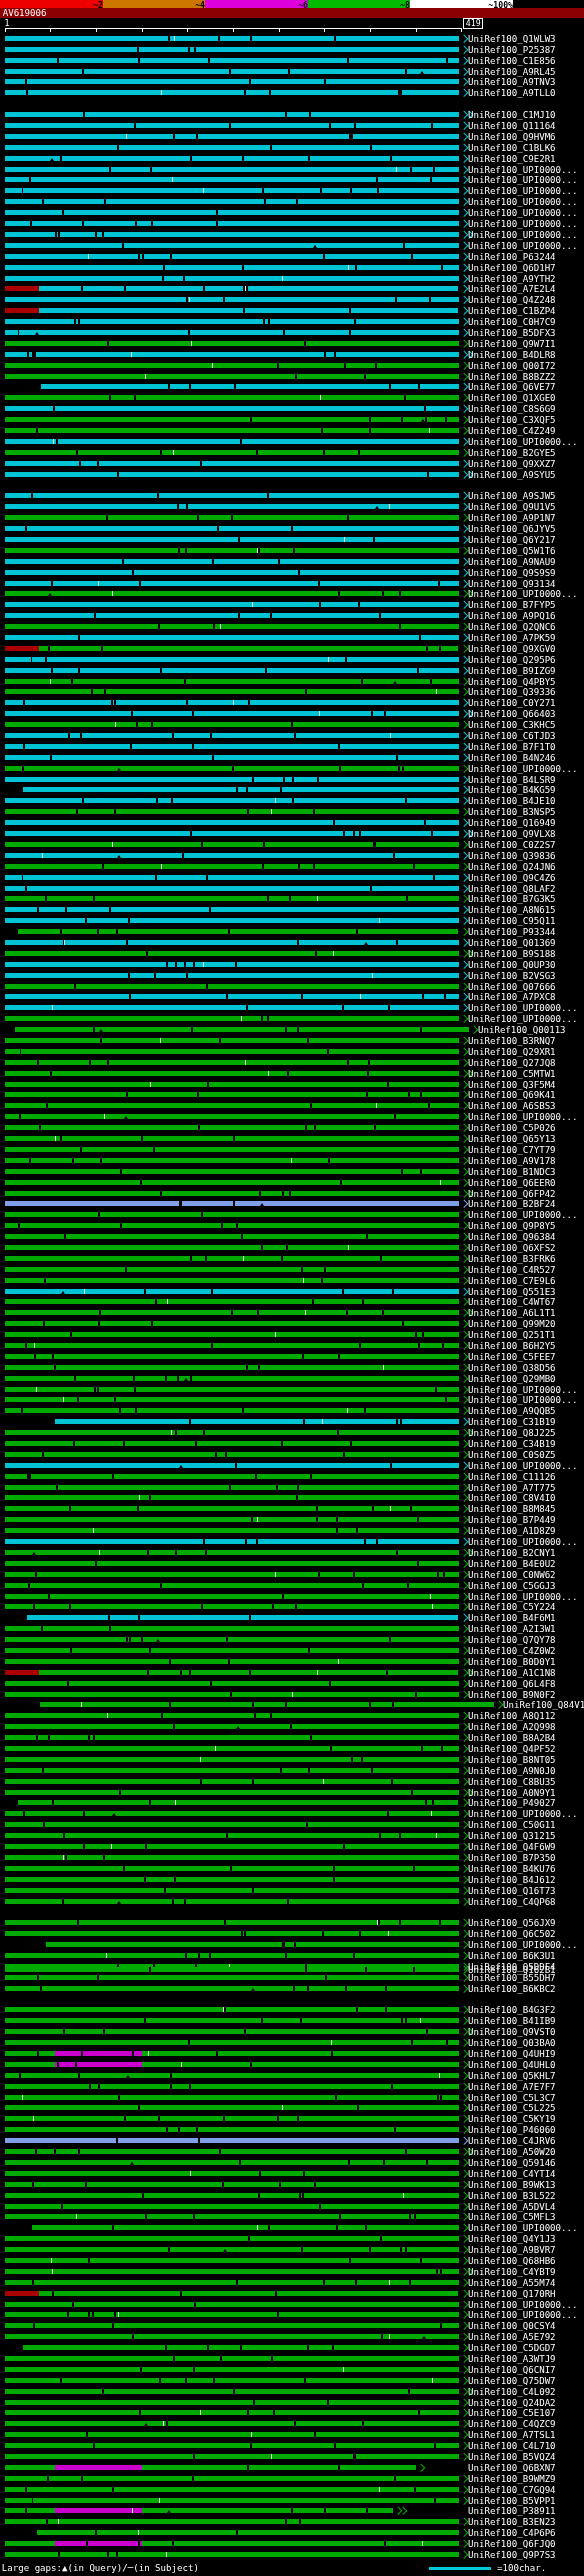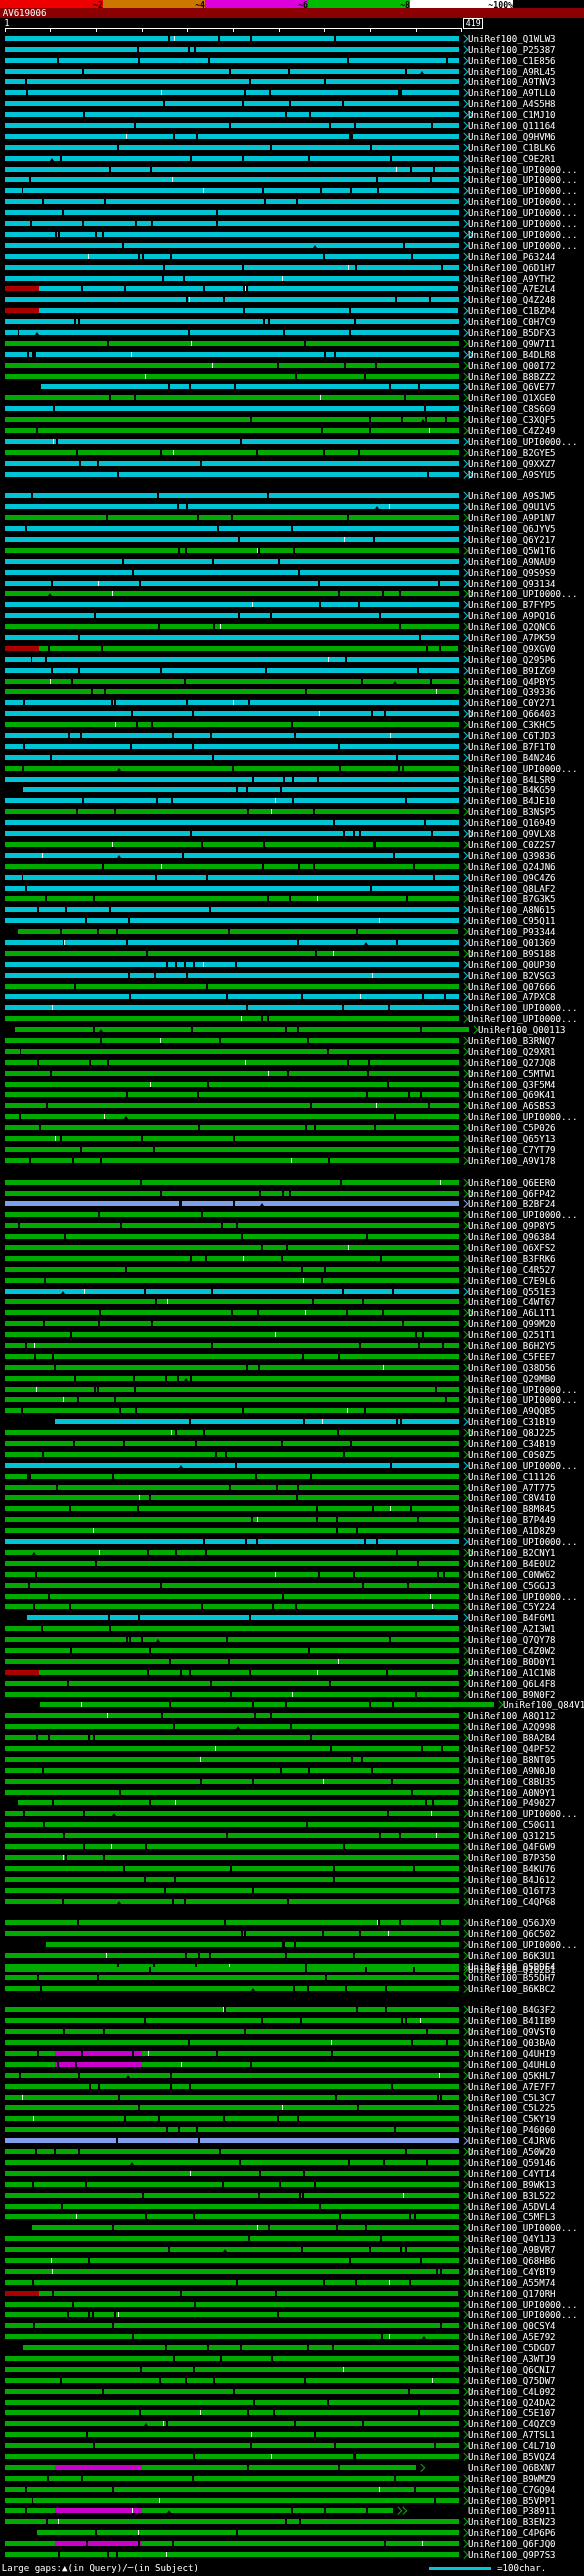--- a/index.html
+++ b/index.html
@@ -122,29 +122,20 @@
       <div class="bar" style="left: 4.6px; width: 454px; background: rgb(0, 196, 212);"></div>
       <div class="tick" style="left: 244px;"></div>
       <div class="tick" style="left: 269px;"></div>
       <div class="tick" style="left: 398px;"></div>
       <div class="tick" style="left: 400px;"></div>
       <div class="tick" style="left: 26px;"></div>
       <div class="wtick" style="left: 161px;"></div>
       <div class="chev" style="left: 461px; border-color: rgb(0, 196, 212);"></div>
       <div class="hitlabel">UniRef100_A9TLL0</div>
     </div>
-    <div class="arow" style="top: 98px;">
-      <div class="bar" style="left: 4.6px; width: 454px; background: rgb(0, 196, 212);"></div>
-      <div class="tick" style="left: 163px;"></div>
-      <div class="tick" style="left: 289px;"></div>
-      <div class="tick" style="left: 342px;"></div>
-      <div class="tick" style="left: 242px;"></div>
-      <div class="chev" style="left: 461px; border-color: rgb(0, 196, 212);"></div>
-      <div class="hitlabel">UniRef100_A4S5H8</div>
-    </div>
     <div class="arow" style="top: 109px;">
       <div class="bar" style="left: 4.6px; width: 454px; background: rgb(0, 196, 212);"></div>
       <div class="tick" style="left: 83px;"></div>
       <div class="tick" style="left: 309px;"></div>
       <div class="tick" style="left: 285px;"></div>
       <div class="chev" style="left: 461px; border-color: rgb(0, 196, 212);"></div>
       <div class="chev" style="left: 466px; border-color: rgb(0, 196, 212);"></div>
       <div class="hitlabel">UniRef100_C1MJ10</div>
     </div>
     <div class="arow" style="top: 120px;">
@@ -1024,20 +1015,28 @@
     </div>
     <div class="arow" style="top: 1155px;">
       <div class="bar" style="left: 4.6px; width: 454px; background: rgb(0, 170, 0);"></div>
       <div class="tick" style="left: 72px;"></div>
       <div class="tick" style="left: 100px;"></div>
       <div class="tick" style="left: 29px;"></div>
       <div class="tick" style="left: 328px;"></div>
       <div class="wtick" style="left: 291px;"></div>
       <div class="chev" style="left: 461px; border-color: rgb(0, 170, 0);"></div>
       <div class="hitlabel">UniRef100_A9V178</div>
+    </div>
+    <div class="arow" style="top: 1166px;">
+      <div class="bar" style="left: 4.6px; width: 454px; background: rgb(0, 170, 0);"></div>
+      <div class="tick" style="left: 420px;"></div>
+      <div class="tick" style="left: 120px;"></div>
+      <div class="tick" style="left: 401px;"></div>
+      <div class="chev" style="left: 461px; border-color: rgb(0, 170, 0);"></div>
+      <div class="hitlabel">UniRef100_B1NDC3</div>
     </div>
     <div class="arow" style="top: 1177px;">
       <div class="bar" style="left: 4.6px; width: 454px; background: rgb(0, 170, 0);"></div>
       <div class="tick" style="left: 340px;"></div>
       <div class="tick" style="left: 140px;"></div>
       <div class="wtick" style="left: 440px;"></div>
       <div class="chev" style="left: 461px; border-color: rgb(0, 170, 0);"></div>
       <div class="hitlabel">UniRef100_Q6EER0</div>
     </div>
     <div class="arow" style="top: 1188px;">

